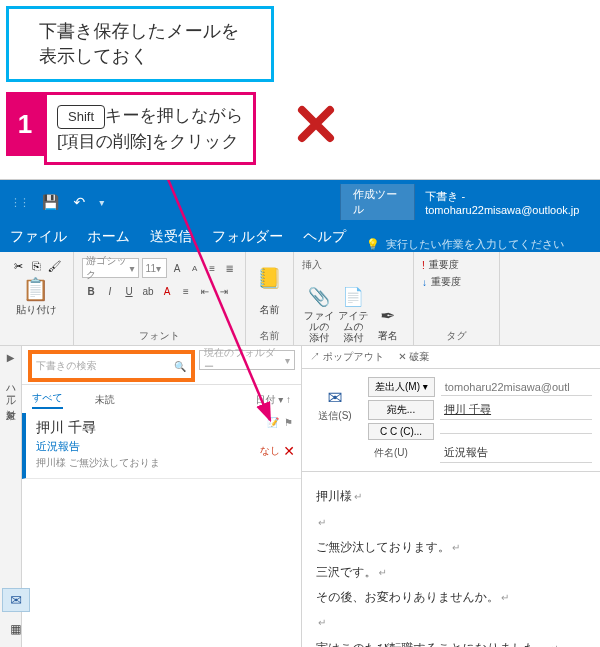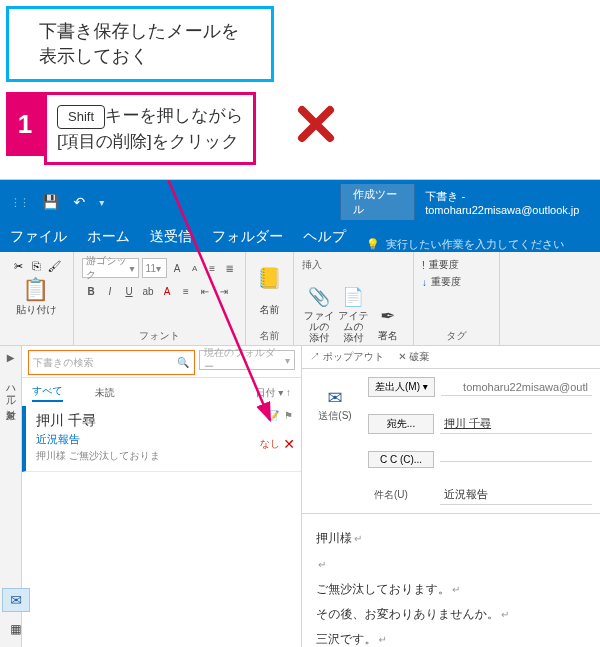--- a/index.html
+++ b/index.html
@@ -53,46 +53,46 @@
 .tag-grp { width: 86px; padding-top: 6px; }
 .tag-row { display: flex; align-items: center; gap: 4px; font-size: 10px; color: #444; margin-bottom: 3px; }
 
 .content { display: flex; height: 320px; }
 .sidebar { width: 22px; background: #f3f3f3; border-right: 1px solid #d4d4d4; display: flex; flex-direction: column; align-items: center; padding-top: 6px; gap: 16px; }
 .sidebar .ar { color: #666; font-size: 10px; }
 .sidebar .vtxt { writing-mode: vertical-rl; font-size: 10px; color: #555; }
 
 .msglist { width: 280px; border-right: 1px solid #d4d4d4; background: #fff; }
 .search-row { display: flex; padding: 4px 6px 2px; gap: 4px; border-bottom: 1px solid #e0e0e0; }
-.search-box { flex: 1; border: 1px solid #f97316; height: 25px; font-size: 10px; color: #aaa; padding: 1px 4px; display: flex; align-items: center; justify-content: space-between; }
+.search-box { flex: 1; border: 4px solid #f97316; height: 32px; font-size: 10px; color: #aaa; padding: 1px 4px; display: flex; align-items: center; justify-content: space-between; }
 .folder-sel { border: 1px solid #c0c0c0; height: 20px; width: 96px; font-size: 10px; color: #aaa; display: flex; align-items: center; justify-content: space-between; padding: 1px 4px; }
 .filter-row { display: flex; padding: 6px 10px 4px; gap: 32px; font-size: 10px; color: #555; align-items: center; }
 .filter-row .active { color: #0173c7; border-bottom: 2px solid #0173c7; padding-bottom: 2px; }
 .filter-row .spacer { flex: 1; }
 .sort-lbl { font-size: 10px; color: #777; margin-left: 32px; }
 
 .msgitem { border-left: 4px solid #0173c7; padding: 6px 8px 8px 10px; border-bottom: 1px solid #e8e8e8; position: relative; }
 .msg-top-icons { position: absolute; right: 8px; top: 4px; font-size: 10px; color: #888; display: flex; gap: 4px; }
 .msg-name { font-size: 14px; color: #333; font-weight: 500; }
 .msg-subj { font-size: 11px; color: #0173c7; margin-top: 2px; }
 .msg-prev { font-size: 10px; color: #888; margin-top: 2px; }
 .msg-right { position: absolute; right: 6px; top: 30px; display: flex; align-items: center; gap: 3px; font-size: 10px; }
 .msg-none { color: #d04020; }
 .msg-del { color: #c00; font-size: 14px; }
 
 .reading { flex: 1; padding: 0; overflow: hidden; }
 .read-top { border-bottom: 1px solid #d4d4d4; font-size: 10px; color: #666; padding: 4px 8px; display: flex; gap: 14px; align-items: center; }
 .read-header { padding: 8px 8px 8px 8px; border-bottom: 1px solid #d4d4d4; display: flex; gap: 8px; }
 .send-col { display: flex; flex-direction: column; align-items: center; font-size: 10px; color: #555; width: 50px; margin-top: 10px; }
 .send-ico { font-size: 18px; color: #2a5d9e; }
-.hdr-fields { flex: 1; display: flex; flex-direction: column; gap: 17px; font-size: 10px; }
+.hdr-fields { flex: 1; display: flex; flex-direction: column; gap: 3px; font-size: 10px; }
 .hdr-row { display: flex; align-items: center; gap: 6px; }
 .hdr-btn { border: 1px solid #c0c0c0; background: #f5f5f5; padding: 2px 6px; font-size: 10px; min-width: 66px; text-align: center; }
 .hdr-val { border-bottom: 1px solid #d4d4d4; flex: 1; padding: 2px 4px; color: #333; font-size: 11px; }
-.hdr-val.email { color: #777; text-align: right; }
+.hdr-val.email { color: #777; }
 .hdr-val.underl { text-decoration: underline; }
 
 .body-area { padding: 12px 14px; font-size: 12px; color: #333; line-height: 2.1; }
 .body-area p::after { content: "↵"; color: #999; font-size: 10px; margin-left: 2px; }
 
 .sidebar-btm { position: absolute; left: 2px; bottom: 6px; display: flex; flex-direction: column; gap: 10px; font-size: 12px; color: #444; align-items: center; }
 .nav-mail { background: #d6e9f6; border: 1px solid #a6c8e0; width: 28px; height: 24px; display: flex; align-items: center; justify-content: center; font-size: 14px; color: #2a5d9e; }
 
 .arrow-line { position: absolute; pointer-events: none; }
 </style>
@@ -288,22 +288,22 @@
           <div class="hdr-row">
             <div style="width:66px;font-size:10px;color:#555;padding:2px 6px">件名(U)</div>
             <div class="hdr-val">近況報告</div>
           </div>
         </div>
       </div>
       <div class="body-area" id="body-lines">
           <p>押川様</p>
           <p> </p>
           <p>ご無沙汰しております。</p>
+          <p>三沢です。</p>
           <p>その後、お変わりありませんか。</p>
-          <p>三沢です。</p>
           <p> </p>
           <p>実はこのたび転職することになりました。</p>
         </div>
     </div>
   </div>
 
   <div class="sidebar-btm">
     <div class="nav-mail">✉</div>
     <div>▦</div>
     <div>⋯</div>

